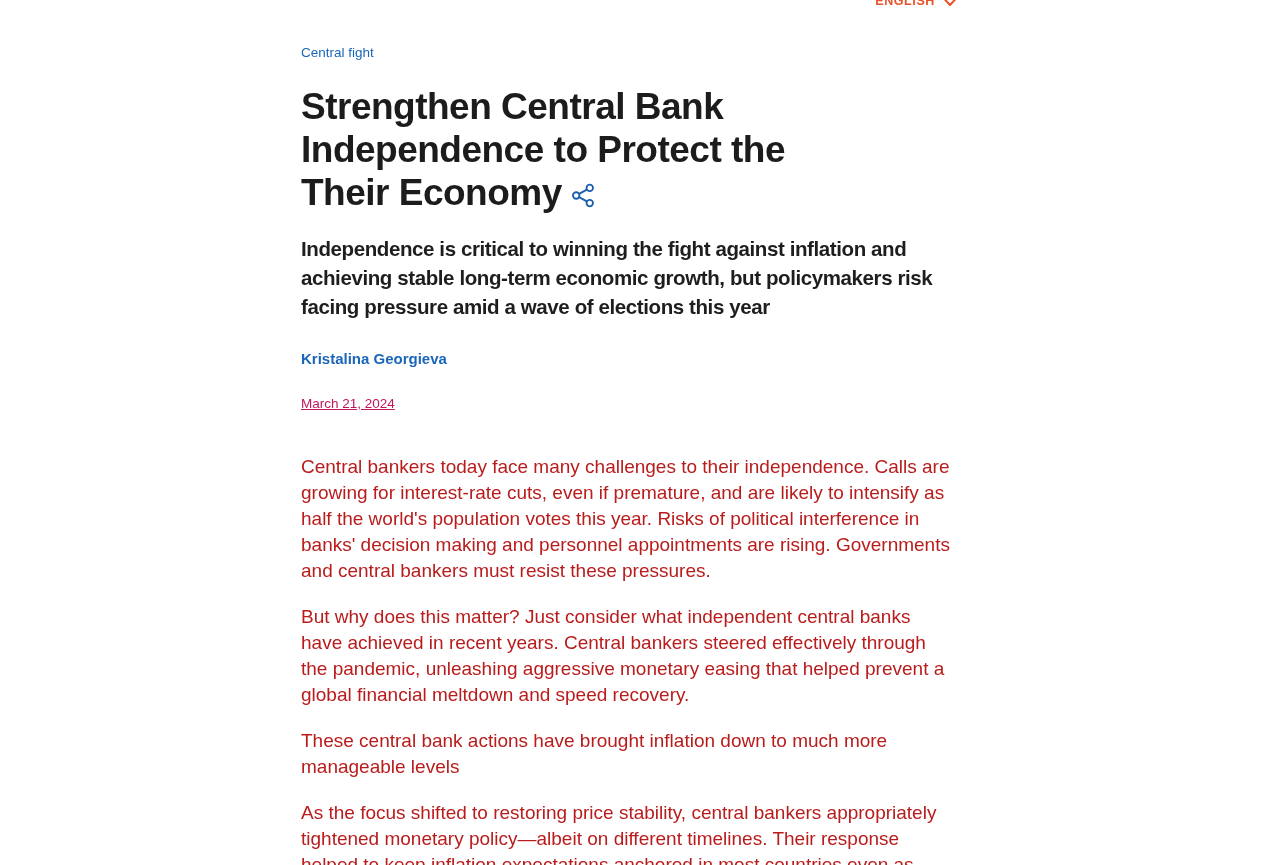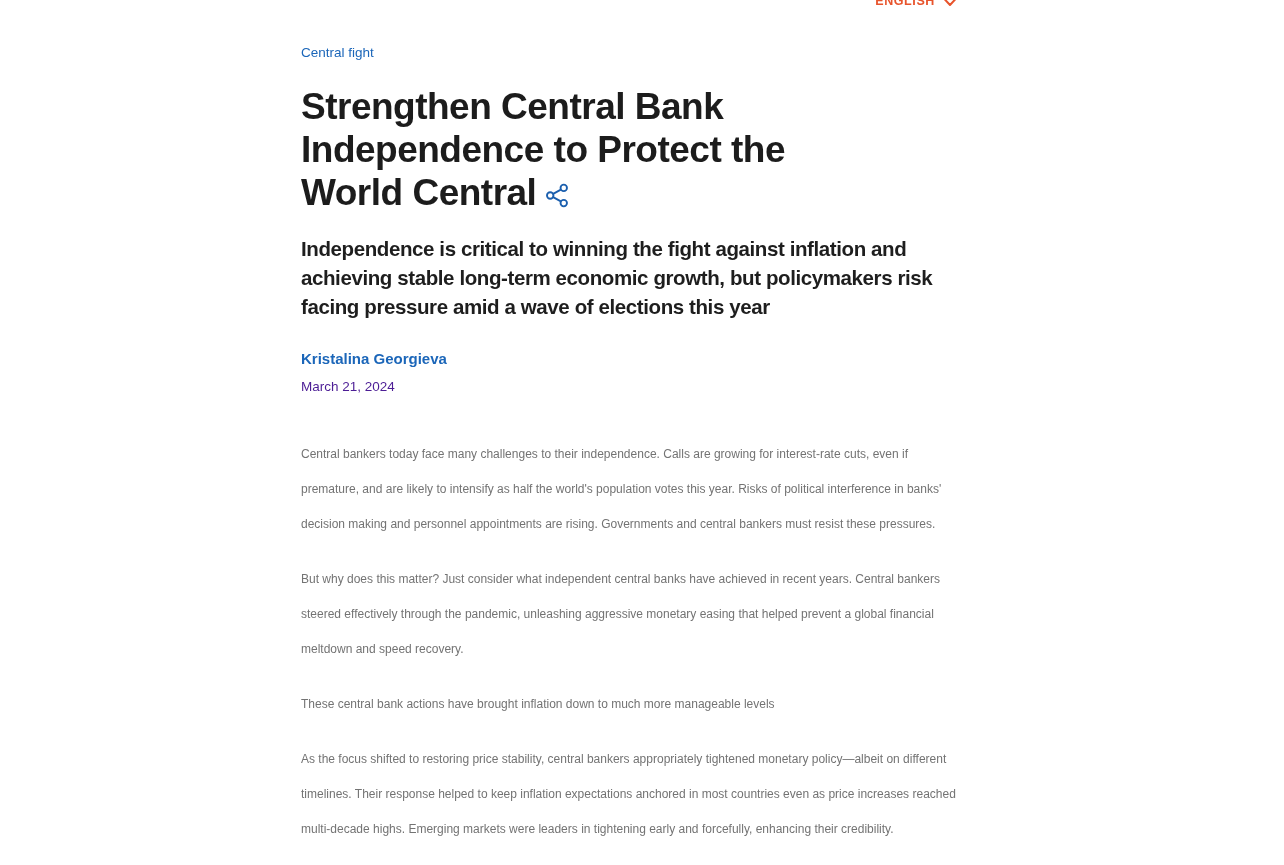--- a/index.html
+++ b/index.html
@@ -75,52 +75,53 @@
   .author {
     display: inline-block;
     margin-top: 29px;
     color: #1b66b9;
     font-size: 15px;
     font-weight: 600;
     text-decoration: none;
     cursor: pointer;
   }
   .date {
-    margin-top: 11px;
+    margin-top: 28px;
     font-size: 13.5px;
-    color: #4c1d95;
+    color: #be185d;
+    text-decoration: underline;
   }
   
   .body-text { margin-top: 43px; }
   .body-text p {
     margin: 0 0 20px 0;
-    font-size: 12px;
-    line-height: 35px;
-    color: #737373;
+    font-size: 19px;
+    line-height: 26px;
+    color: #b91c1c;
   }
 </style>
 </head>
 <body>
 
 <div class="page">
   <div class="content">
 
     <div class="lang-selector">
       <span>ENGLISH</span>
       <span>
         <svg width="16" height="10" viewBox="0 0 16 10">
           <polyline points="1.5,1 8,8 14.5,1" fill="none" stroke="#e8542c" stroke-width="2" stroke-linecap="round" stroke-linejoin="round"></polyline>
         </svg>
       </span>
     </div>
 
     <a class="category">Central fight</a>
 
     <h1 class="title">
-      <span>Strengthen Central Bank Independence to Protect the World Central</span><span class="share">
+      <span>Strengthen Central Bank Independence to Protect the Their Economy</span><span class="share">
         <svg width="25" height="25" viewBox="0 0 24 24">
           <g fill="none" stroke="#1b5fae" stroke-width="1.8">
             <circle cx="5" cy="12" r="3.1"></circle>
             <circle cx="18" cy="4.7" r="3.1"></circle>
             <circle cx="18" cy="19.3" r="3.1"></circle>
             <line x1="7.8" y1="10.4" x2="15.2" y2="6.3"></line>
             <line x1="7.8" y1="13.6" x2="15.2" y2="17.7"></line>
           </g>
         </svg>
       </span>

